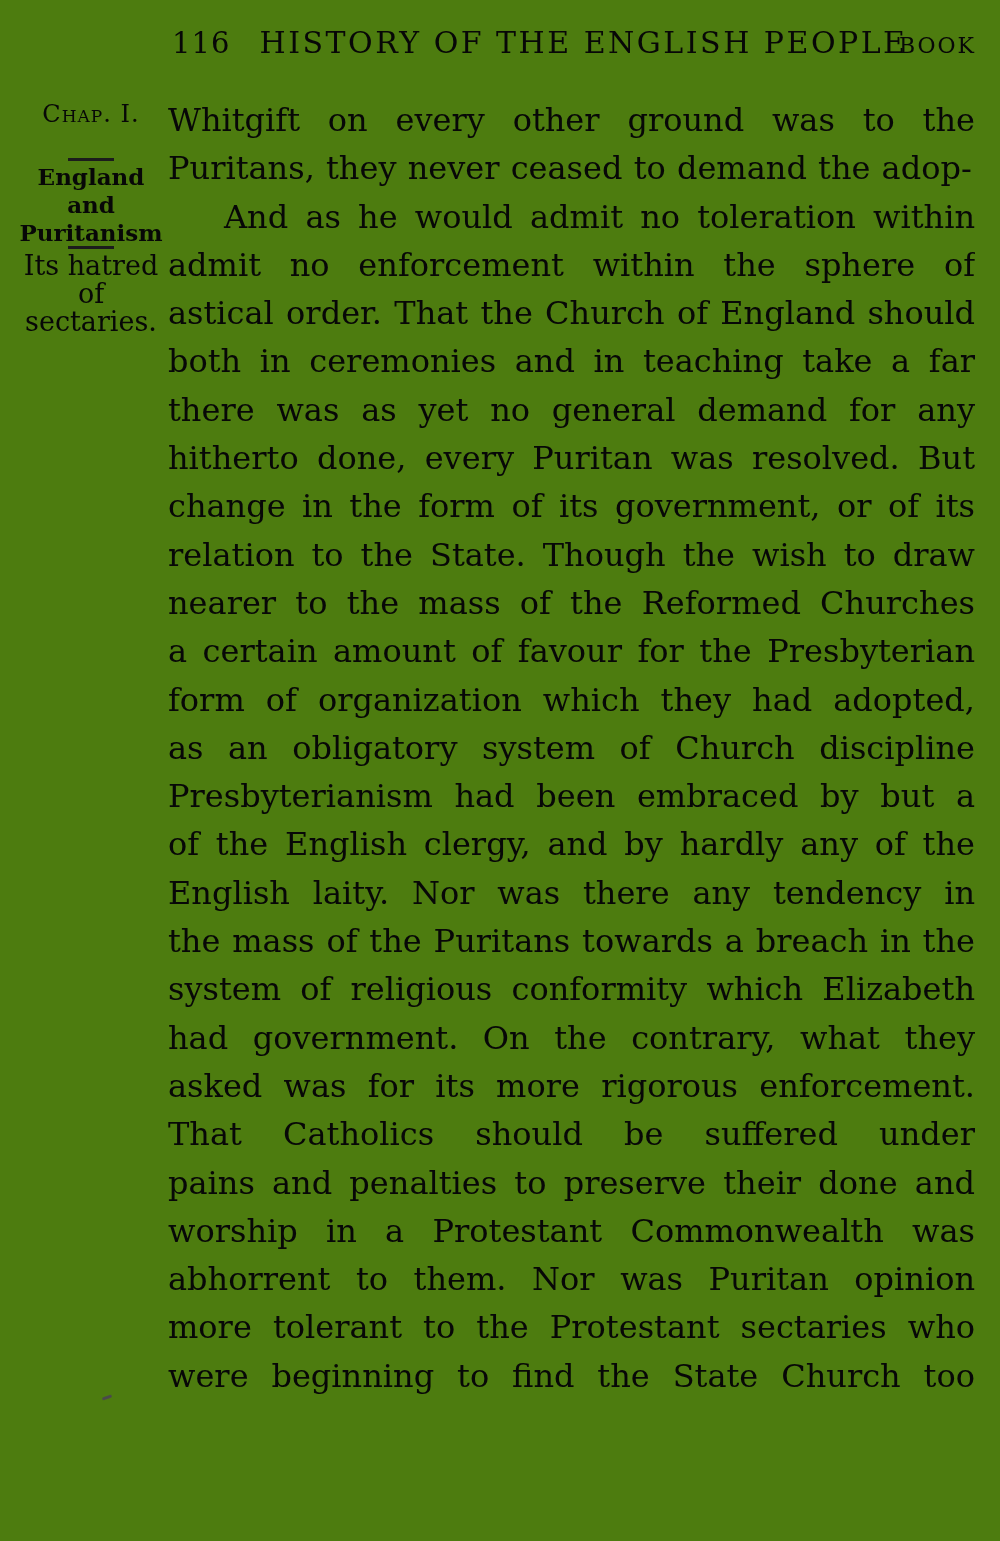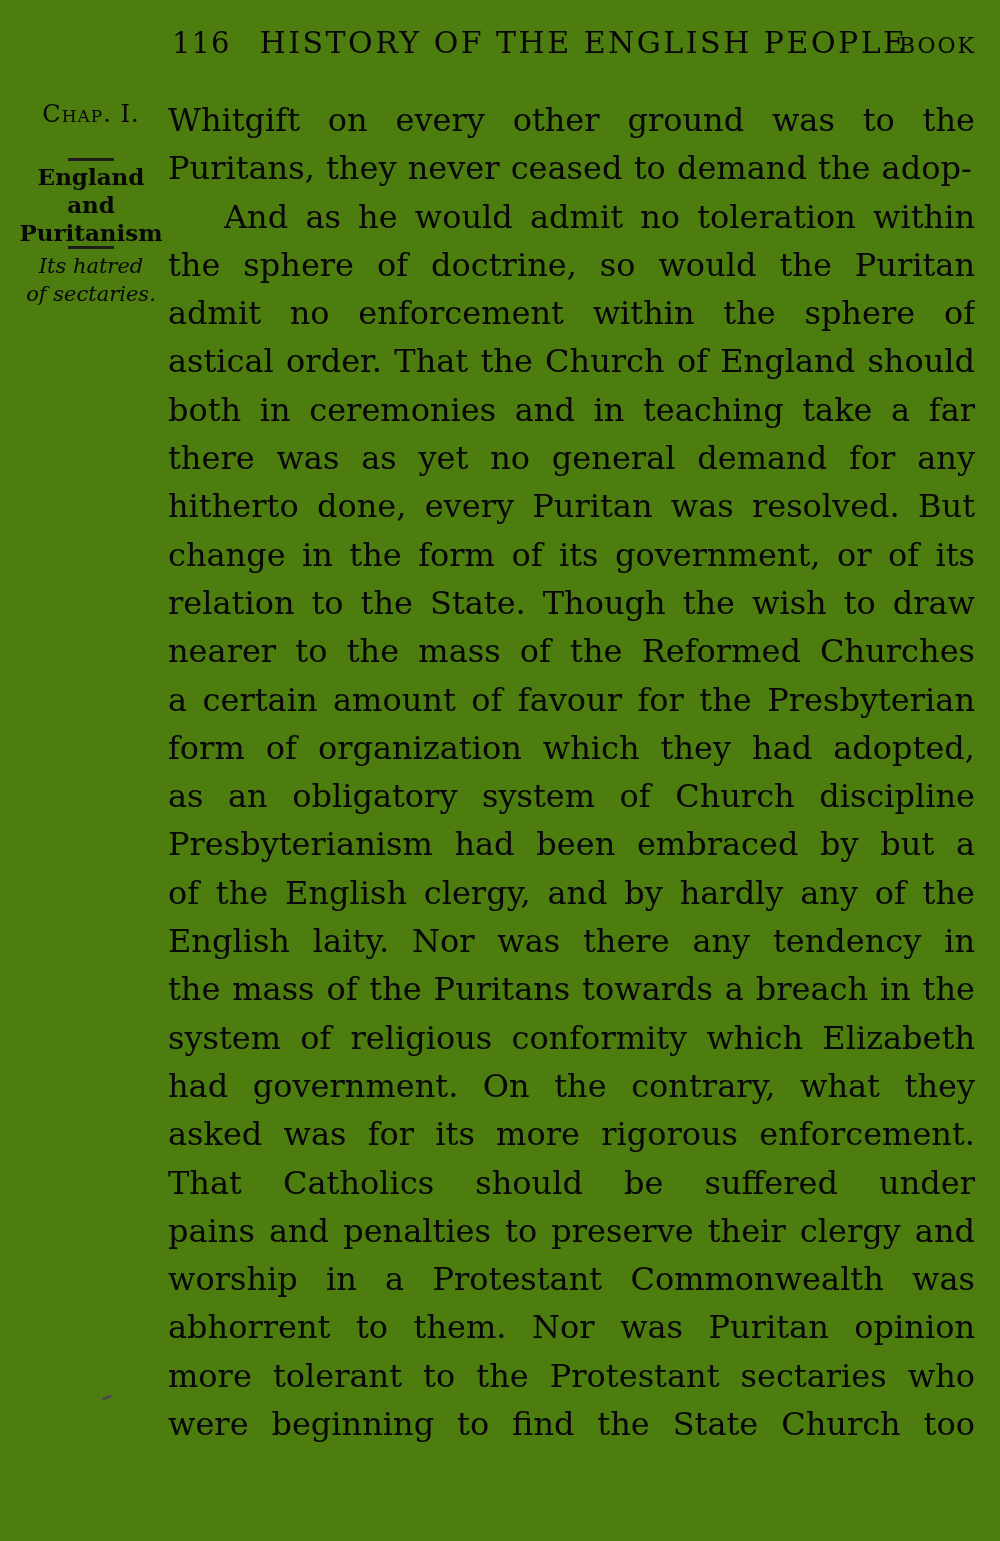--- a/index.html
+++ b/index.html
@@ -43,21 +43,21 @@
     width: 46px; height: 0; border-top: 3px solid #1c1c1c;
   }
   .mrule-1 { top: 158px; }
   .mrule-2 { top: 246px; }
   .section-note {
     position: absolute; top: 163px; width: 100%;
     font-weight: bold; font-size: 23px; line-height: 28px;
   }
   .hatred-note {
     position: absolute; top: 252px; width: 100%;
-    font-size: 21px; line-height: 28px; font-style: italic;
+    font-size: 27px; line-height: 28px;
   }
   .margin-line { display: block; }
 
   
   .body-col {
     position: absolute; left: 168px; top: 96px; width: 807px;
   }
   .line {
     font-size: 32px;
     line-height: 48.3px;
@@ -107,41 +107,40 @@
       </div>
   </div>
 
   <div class="body-col">
     <div class="para para-complete">
         <div class="line">Whitgift on every other ground was to the</div>
         <div class="line">Puritans, they never ceased to demand the adop-</div>
       </div>
     <div class="para para-indent">
         <div class="line">And as he would admit no toleration within</div>
-        <div class="line">the sphere of doctrine, so would the Puritan</div>
         <div class="line">admit no enforcement within the sphere of ecclesi-</div>
         <div class="line">astical order. That the Church of England should</div>
         <div class="line">both in ceremonies and in teaching take a far</div>
         <div class="line">there was as yet no general demand for any</div>
         <div class="line">hitherto done, every Puritan was resolved. But</div>
         <div class="line">change in the form of its government, or of its</div>
         <div class="line">relation to the State. Though the wish to draw</div>
         <div class="line">nearer to the mass of the Reformed Churches won</div>
         <div class="line">a certain amount of favour for the Presbyterian</div>
         <div class="line">form of organization which they had adopted,</div>
         <div class="line">as an obligatory system of Church discipline</div>
         <div class="line">Presbyterianism had been embraced by but a few</div>
         <div class="line">of the English clergy, and by hardly any of the</div>
         <div class="line">English laity. Nor was there any tendency in</div>
         <div class="line">the mass of the Puritans towards a breach in the</div>
         <div class="line">system of religious conformity which Elizabeth</div>
         <div class="line">had government. On the contrary, what they</div>
         <div class="line">asked was for its more rigorous enforcement.</div>
         <div class="line">That Catholics should be suffered under whatever</div>
-        <div class="line">pains and penalties to preserve their clergy and</div>
+        <div class="line">pains and penalties to preserve their done and</div>
         <div class="line">worship in a Protestant Commonwealth was</div>
         <div class="line">abhorrent to them. Nor was Puritan opinion</div>
         <div class="line">more tolerant to the Protestant sectaries who</div>
         <div class="line">were beginning to find the State Church too</div>
       </div>
   </div>
 
   <div class="speck"></div>
 
 </div>

